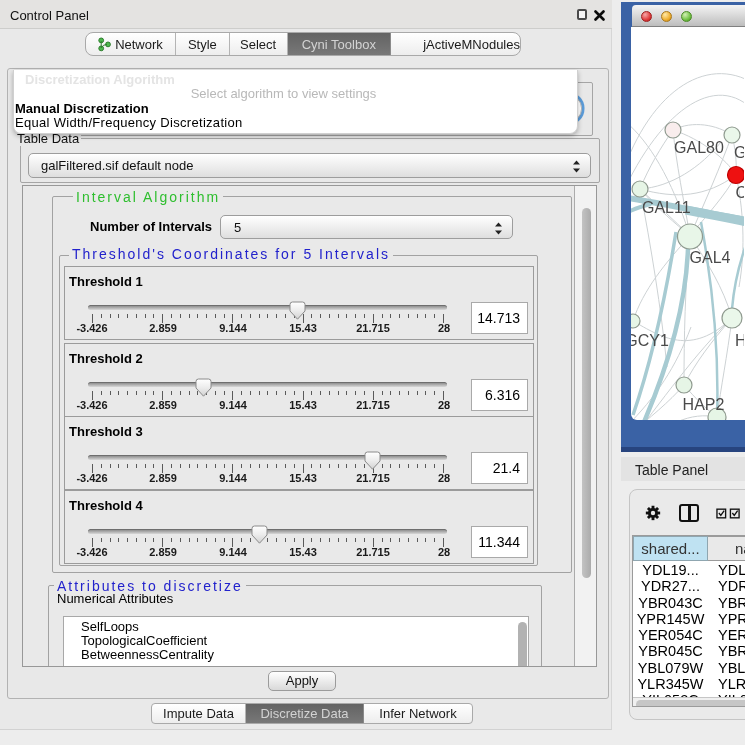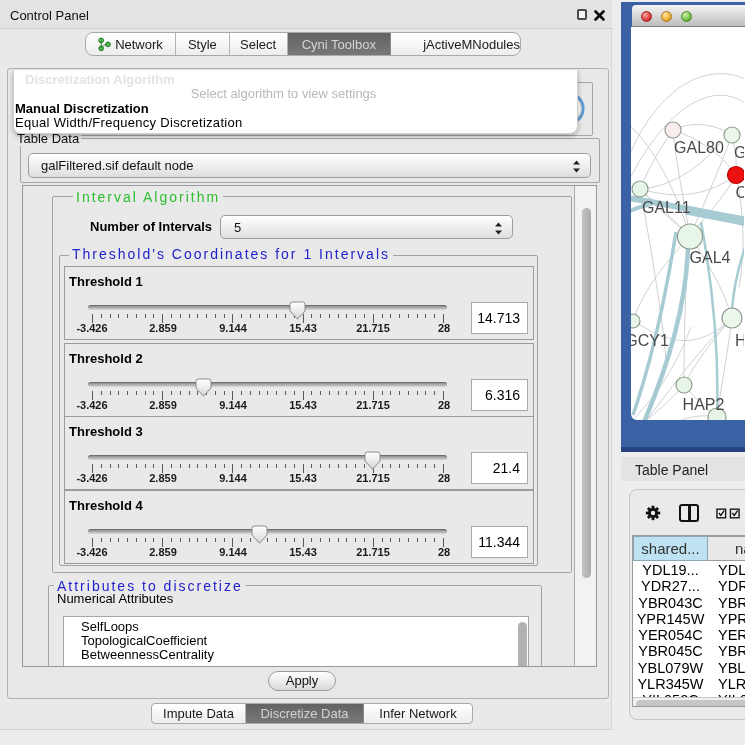--- a/index.html
+++ b/index.html
@@ -89,21 +89,21 @@
   <div class="abs" style="left:67px;top:33px;font-size:13px;font-weight:bold;color:#000;">Number of Intervals</div>
   <div class="abs combo" style="left:197px;top:29px;width:293px;height:24px;">
     <span style="margin-left:13px;">5</span>
     <svg class="arr" width="9" height="13" viewBox="0 0 9 13">
         <path d="M4.5 0.5 L8 4.5 H1 Z" fill="#222"></path>
         <path d="M4.5 12.5 L8 8.5 H1 Z" fill="#222"></path>
       </svg>
   </div>
 
   <div class="abs gbox" style="left:36px;top:69px;width:479px;height:311px;"></div>
-  <div class="abs gtitle" style="left:46px;top:60px;color:#2222cc;">Threshold's Coordinates for 1 Intervals</div>
+  <div class="abs gtitle" style="left:46px;top:60px;color:#2222cc;">Threshold's Coordinates for 5 Intervals</div>
 
   <div class="tpanel" style="top:80px;">
     <div class="tname">Threshold 1</div>
       <div class="track"></div>
     <div class="abs tmin"></div>
       <div class="abs tmaj"></div>
     <div class="lbls">
         <span style="left:27px;">-3.426</span>
         <span style="left:98px;">2.859</span>
         <span style="left:168px;">9.144</span>
@@ -176,21 +176,21 @@
   <div class="abs" style="left:34px;top:396px;font-size:13px;font-weight:normal;color:#000;margin-top:9px;">Numerical Attributes</div>
   <div class="abs" style="left:40px;top:430px;width:466px;height:60px;background:#fff;border:1px solid #a8a8a8;overflow:hidden;">
     <div style="position:absolute;left:17px;top:3px;font-size:13px;color:#000;line-height:14px;">SelfLoops<br>TopologicalCoefficient<br>BetweennessCentrality</div>
     <div style="position:absolute;left:454px;top:5px;width:9px;height:60px;background:#b2b2b2;border-radius:5px;"></div>
   </div>
 
   <div class="abs" style="left:551px;top:0;width:22px;height:480px;background:#f2f2f2;border-left:1px solid #ababab;"></div>
   <div class="abs" style="left:559px;top:22px;width:9px;height:370px;background:linear-gradient(90deg,#c3c3c3,#ababab);border-radius:5px;"></div>
 </div>
 
-<div class="abs" style="left:268px;top:671px;width:68px;height:20px;border:1px solid #9b9b9b;border-radius:10px;background:linear-gradient(#ffffff,#d9d9d9);text-align:center;font-size:13px;color:#111;line-height:18px;">Apply</div>
+<div class="abs" style="left:268px;top:671px;width:68px;height:20px;border:1px solid #9b9b9b;border-radius:5px;background:linear-gradient(#ffffff,#d9d9d9);text-align:center;font-size:13px;color:#111;line-height:18px;">Apply</div>
 
 <div class="abs" style="left:144px;top:703px;width:322px;height:21px;border:1px solid #a9a9a9;border-radius:4px;background:linear-gradient(#ffffff,#ededed);display:flex;overflow:hidden;margin-left:7px;">
   <div style="width:94px;border-right:1px solid #b4b4b4;display:flex;align-items:center;justify-content:center;font-size:13px;color:#1a1a1a;">Impute Data</div>
   <div style="width:118px;border-right:1px solid #8a8a8a;display:flex;align-items:center;justify-content:center;font-size:13px;color:#d3d3d3;background:linear-gradient(#636363,#787878);">Discretize Data</div>
   <div style="flex:1;display:flex;align-items:center;justify-content:center;font-size:13px;color:#1a1a1a;">Infer Network</div>
 </div>
 
 <div class="abs" style="left:621px;top:2px;width:124px;height:450px;background:#3a62a5;"></div>
 <div class="abs" style="left:621px;top:447px;width:124px;height:5px;background:#27447e;"></div>
 <div class="abs" id="nettitle" style="left:632px;top:5px;width:113px;height:22px;background:linear-gradient(#f4f4f4,#bdbdbd);border-bottom:1px solid #808080;border-top-left-radius:4px;"></div>

